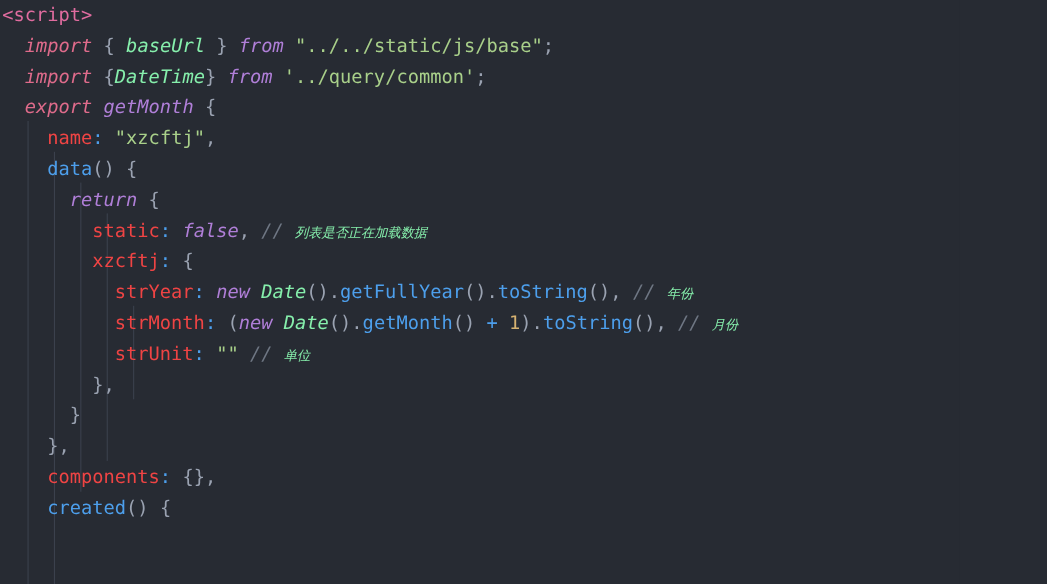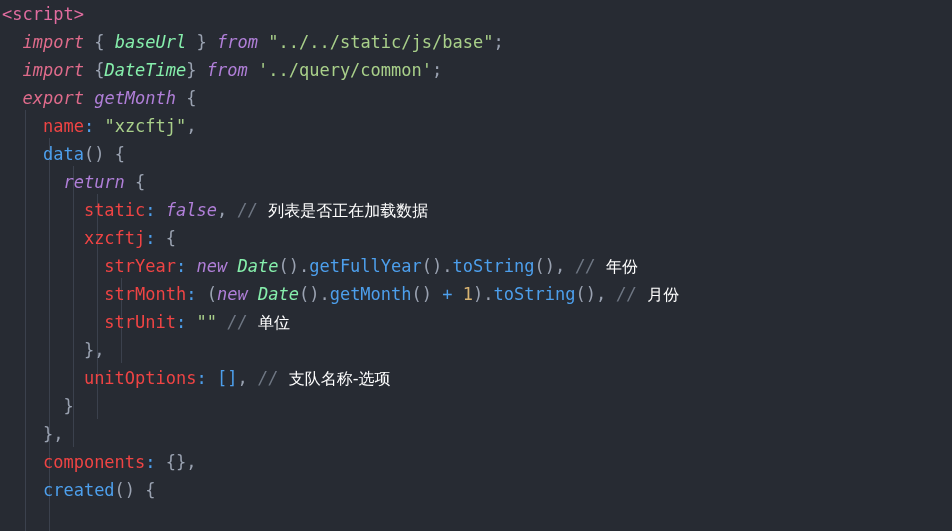--- a/index.html
+++ b/index.html
@@ -51,21 +51,21 @@
   .kw2      { color: #b07fd8; font-style: italic; margin-top: 12px; }
   .prop     { color: #ef4444; }
   .fn       { color: #4d9fec; }
   .type     { color: #86efac; font-style: italic; }
   .str      { color: #a9d08a; }
   .num      { color: #d6b271; }
   .op       { color: #4d9fec; }
   .punct    { color: #9aa2b1; }
   .cmt      { color: #6f7784; font-style: italic; }
   .plain    { color: #b7bec9; }
-  .cmt-cn   { color: #ffffff; font-family: "DejaVu Sans", sans-serif; font-size: 16px; }
+  .cmt-cn   { color: #86efac; font-style: italic; font-family: "DejaVu Sans", sans-serif; font-size: 12px; }
 </style>
 </head>
 <body>
 
 <div id="editor">
 
   <div class="guides" id="guides">
       <div class="guide" style="left: 25px; top: 110px; height: 421px; background: rgb(59, 65, 77);"></div>
       <div class="guide" style="left: 49px; top: 138px; height: 393px; background: rgb(59, 65, 77);"></div>
       <div class="guide" style="left: 73px; top: 166px; height: 281px; background: rgb(59, 65, 77);"></div>
@@ -80,20 +80,19 @@
       <div class="line"><span class="plain">  </span><span class="kw">export</span><span class="plain"> </span><span class="kw2">getMonth</span><span class="plain"> </span><span class="punct">{</span></div>
       <div class="line"><span class="plain">    </span><span class="prop">name</span><span class="op">:</span><span class="plain"> </span><span class="str">"xzcftj"</span><span class="punct">,</span></div>
       <div class="line"><span class="plain">    </span><span class="fn">data</span><span class="punct">()</span><span class="plain"> </span><span class="punct">{</span></div>
       <div class="line"><span class="plain">      </span><span class="kw2">return</span><span class="plain"> </span><span class="punct">{</span></div>
       <div class="line"><span class="plain">        </span><span class="prop">static</span><span class="op">:</span><span class="plain"> </span><span class="kw2">false</span><span class="punct">,</span><span class="plain"> </span><span class="cmt">// </span><span class="cmt-cn">列表是否正在加载数据</span></div>
       <div class="line"><span class="plain">        </span><span class="prop">xzcftj</span><span class="op">:</span><span class="plain"> </span><span class="punct">{</span></div>
       <div class="line"><span class="plain">          </span><span class="prop">strYear</span><span class="op">:</span><span class="plain"> </span><span class="kw2">new</span><span class="plain"> </span><span class="type">Date</span><span class="punct">()</span><span class="punct">.</span><span class="fn">getFullYear</span><span class="punct">()</span><span class="punct">.</span><span class="fn">toString</span><span class="punct">()</span><span class="punct">,</span><span class="plain"> </span><span class="cmt">// </span><span class="cmt-cn">年份</span></div>
       <div class="line"><span class="plain">          </span><span class="prop">strMonth</span><span class="op">:</span><span class="plain"> </span><span class="punct">(</span><span class="kw2">new</span><span class="plain"> </span><span class="type">Date</span><span class="punct">()</span><span class="punct">.</span><span class="fn">getMonth</span><span class="punct">()</span><span class="plain"> </span><span class="op">+</span><span class="plain"> </span><span class="num">1</span><span class="punct">)</span><span class="punct">.</span><span class="fn">toString</span><span class="punct">()</span><span class="punct">,</span><span class="plain"> </span><span class="cmt">// </span><span class="cmt-cn">月份</span></div>
       <div class="line"><span class="plain">          </span><span class="prop">strUnit</span><span class="op">:</span><span class="plain"> </span><span class="str">""</span><span class="plain"> </span><span class="cmt">// </span><span class="cmt-cn">单位</span></div>
       <div class="line"><span class="plain">        </span><span class="punct">}</span><span class="punct">,</span></div>
-      <div class="line"><span class="plain">        </span><span class="prop">unitOptions</span><span class="op">:</span><span class="plain"> </span><span class="op">[]</span><span class="punct">,</span><span class="plain"> </span><span class="cmt">// </span><span class="cmt-cn">支队名称-选项</span></div>
       <div class="line"><span class="plain">      </span><span class="punct">}</span></div>
       <div class="line"><span class="plain">    </span><span class="punct">}</span><span class="punct">,</span></div>
       <div class="line"><span class="plain">    </span><span class="prop">components</span><span class="op">:</span><span class="plain"> </span><span class="punct">{}</span><span class="punct">,</span></div>
       <div class="line"><span class="plain">    </span><span class="fn">created</span><span class="punct">()</span><span class="plain"> </span><span class="punct">{</span></div>
     </div>
 
 </div>
 
 </body></html>

